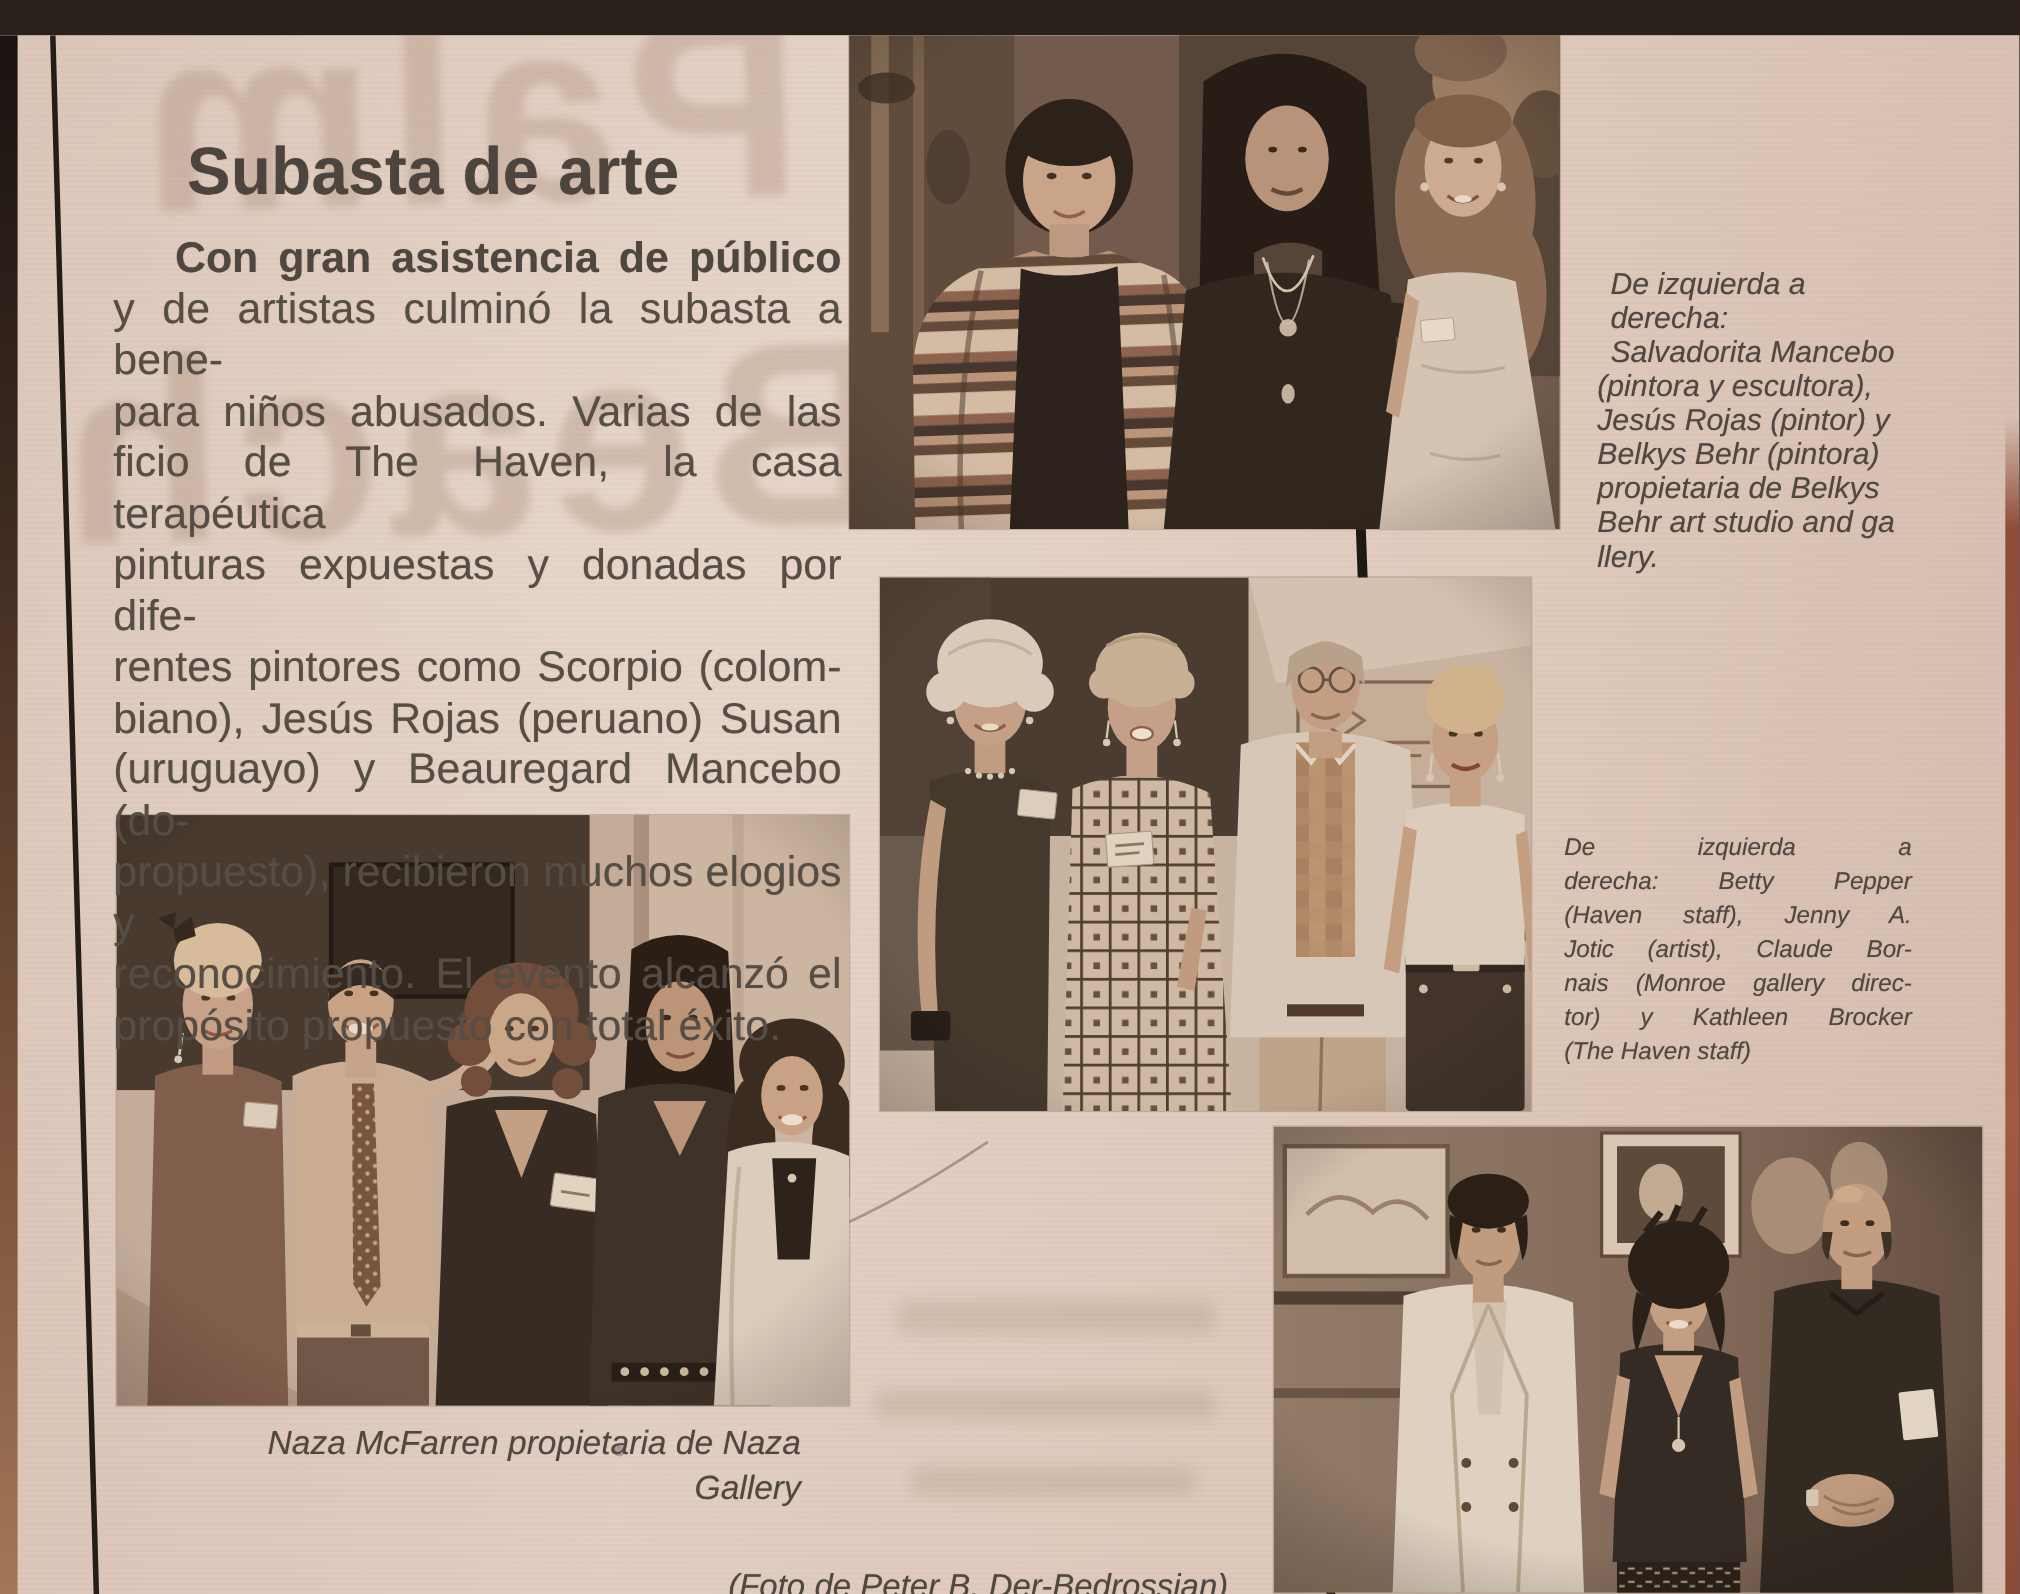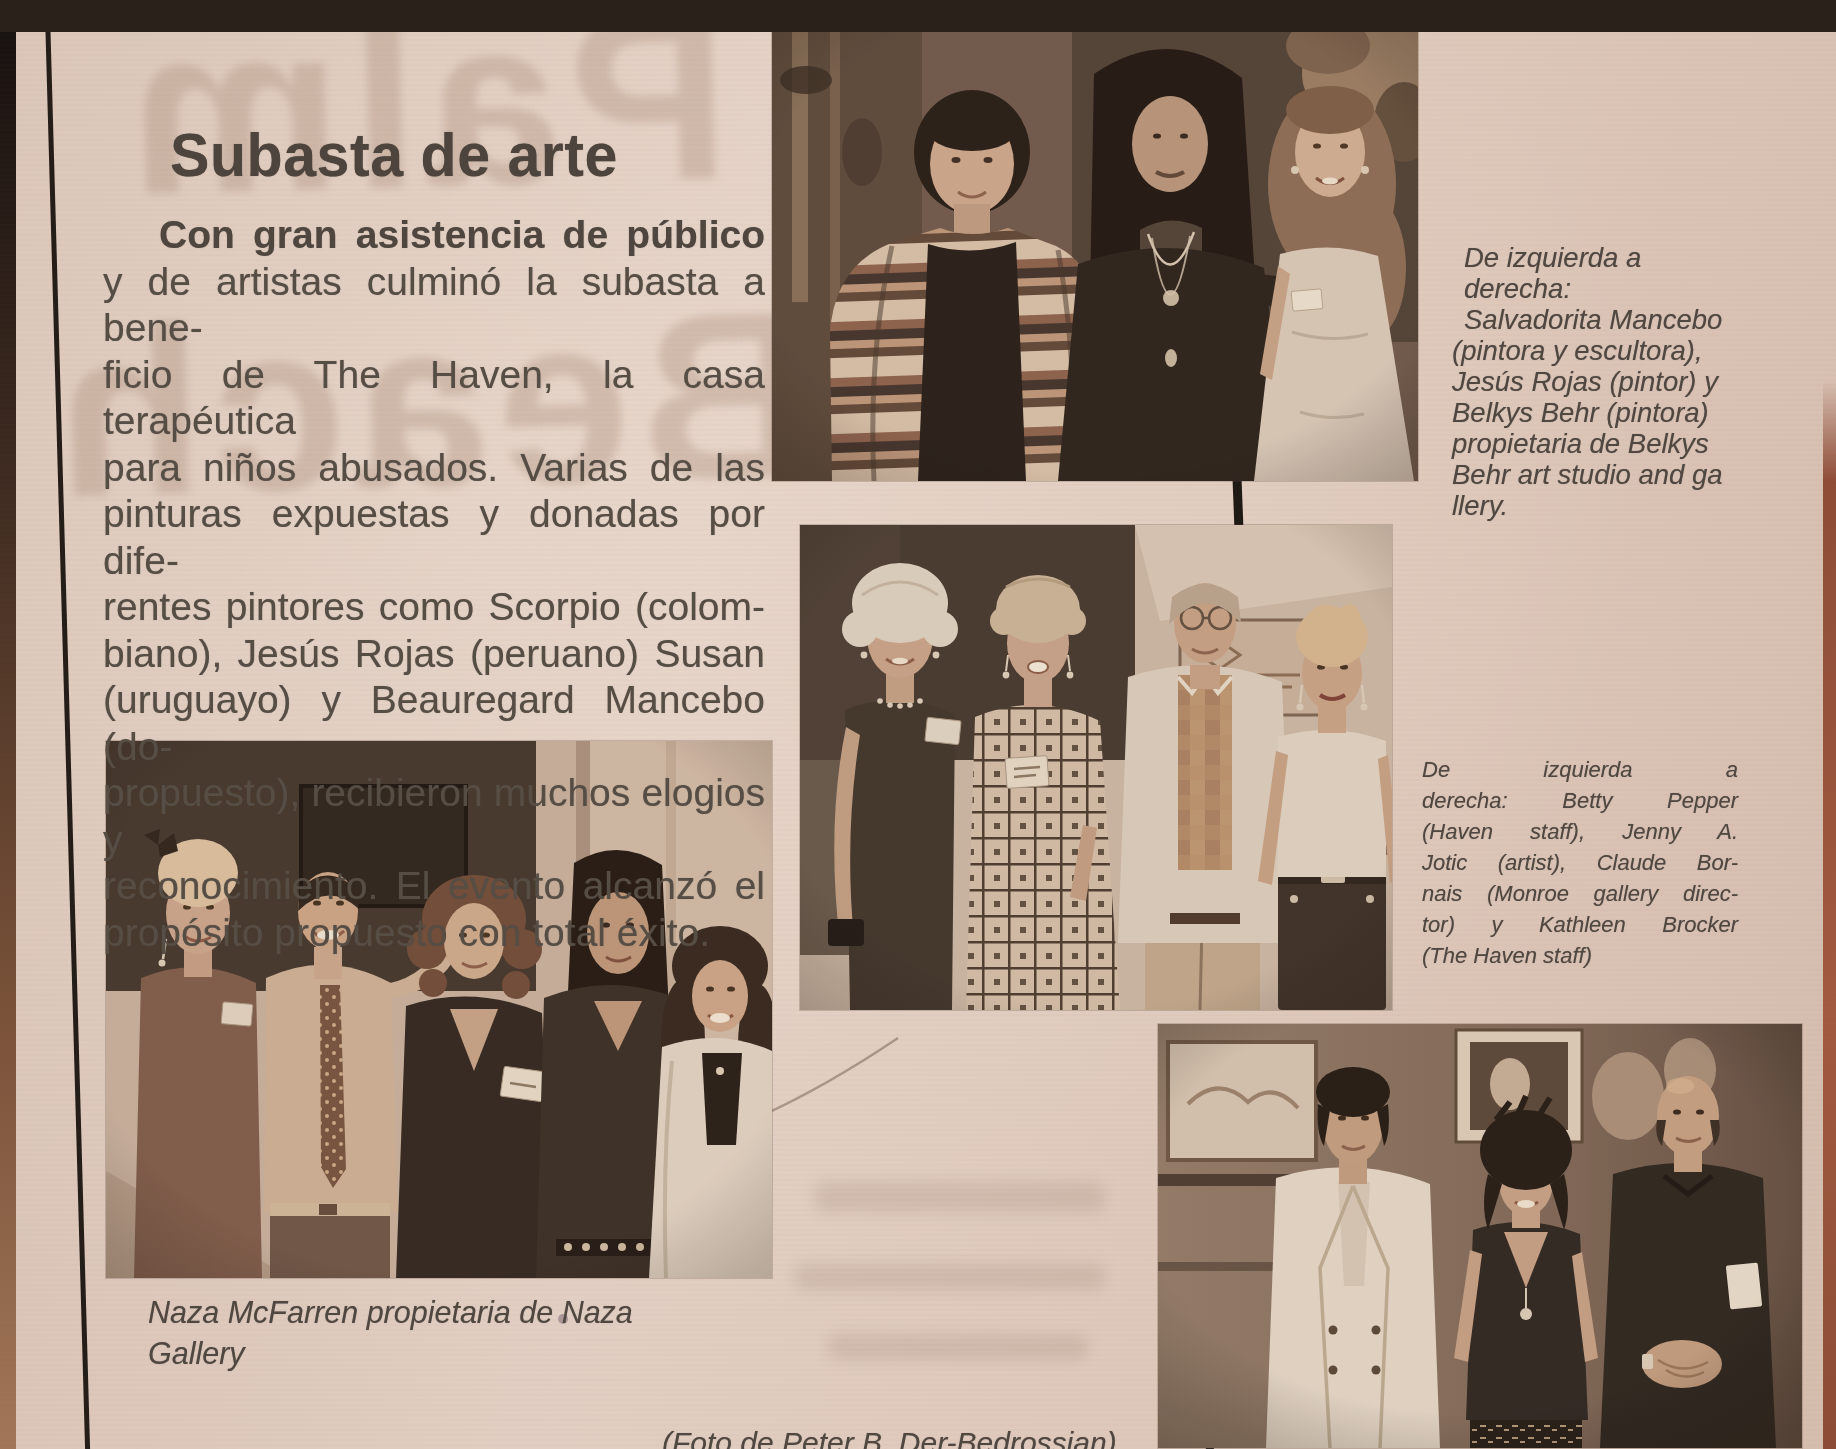--- a/index.html
+++ b/index.html
@@ -38,21 +38,21 @@
     font-size:39px;line-height:46.5px;text-shadow:0 0 1px rgba(86,77,69,.45);}
   .article .jline{text-align:justify;text-align-last:justify;text-justify:inter-word;}
   .article .lead{font-weight:bold;padding-left:56px;color:#4e463f;}
   .article .lastline{text-align-last:left;}
   .cap{position:absolute;z-index:4;font-style:italic;color:#4f4740;
     text-shadow:0 0 1px rgba(79,71,64,.4);}
   .cap1{left:1452px;top:210px;width:302px;font-size:27.5px;line-height:31px;}
   .cap1 .ind{padding-left:12px;}
   .cap2{left:1422px;top:722px;width:316px;font-size:22px;line-height:31px;}
   .cap2 .jline{text-align:justify;text-align-last:justify;}
-  .cap3{left:148px;top:1260px;width:580px;font-size:30.5px;line-height:41px;}
+  .cap3{left:148px;top:1260px;width:580px;font-size:30.5px;line-height:41px;text-align:right;}
   .credit{left:662px;top:1394px;width:460px;font-size:30px;text-decoration:underline;}
   .cap4{left:1242px;top:1422px;width:480px;font-size:32px;}
 </style>
 </head>
 <body>
 
 <div id="page">
 
   <div class="ghost">
     <div>Palm</div>
@@ -440,22 +440,22 @@
     </g>
     <rect width="644" height="424" fill="url(#p4v)"></rect>
     <rect width="644" height="424" fill="#b5967c" opacity=".05"></rect>
   </svg>
 
   <h1 class="headline" style="margin:0;">Subasta de arte</h1>
 
   <div class="article">
     <div class="jline lead">Con gran asistencia de público</div>
     <div class="jline">y de artistas culminó la subasta a bene-</div>
+    <div class="jline">para niños abusados. Varias de las</div>
     <div class="jline">ficio de The Haven, la casa terapéutica</div>
-    <div class="jline">para niños abusados. Varias de las</div>
     <div class="jline">pinturas expuestas y donadas por dife-</div>
     <div class="jline">rentes pintores como Scorpio (colom-</div>
     <div class="jline">biano), Jesús Rojas (peruano) Susan</div>
     <div class="jline">(uruguayo) y Beauregard Mancebo (do-</div>
     <div class="jline">propuesto), recibieron muchos elogios y</div>
     <div class="jline">reconocimiento. El evento alcanzó el</div>
     <div class="jline lastline">propósito propuesto con total éxito.</div>
   </div>
 
   <div class="cap cap1">

